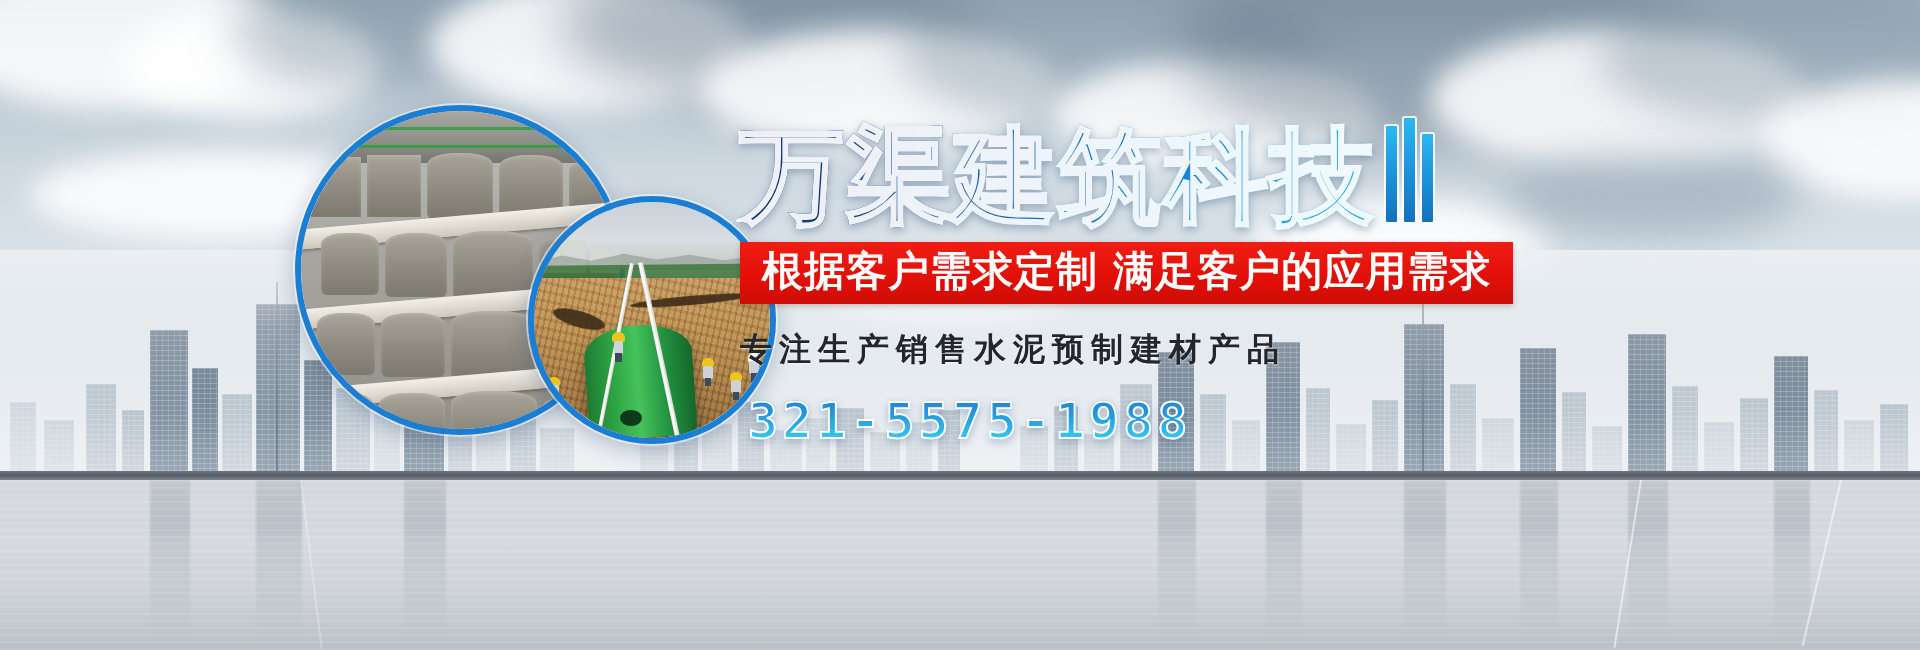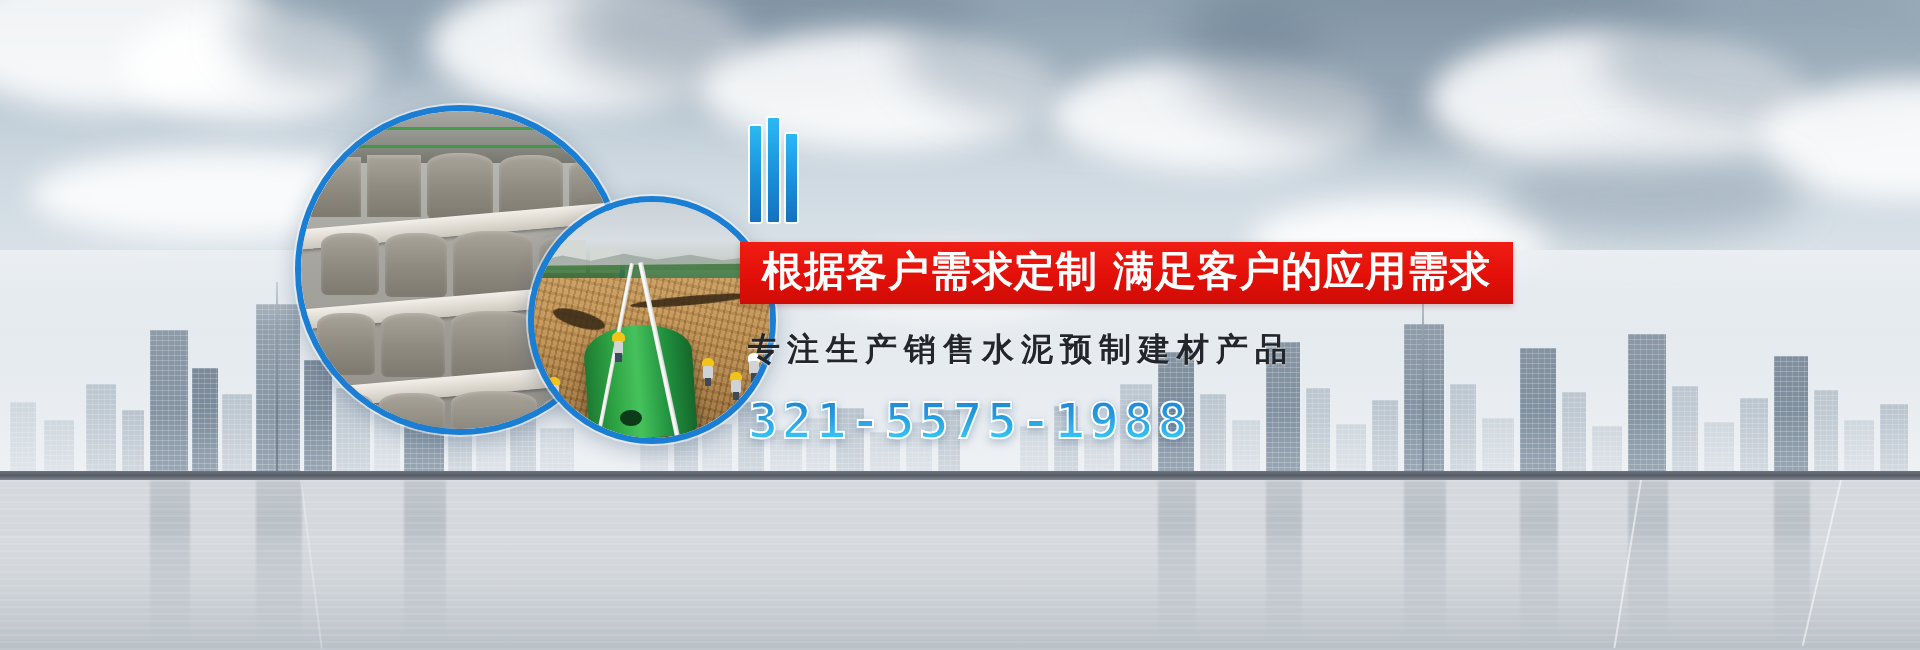--- a/index.html
+++ b/index.html
@@ -130,21 +130,21 @@
     box-shadow:0 2px 6px rgba(120,10,5,.25);
     text-align:center;
   }
   .redbar span{
     color:#fff;font-size:41px;font-weight:700;letter-spacing:1px;
     font-family:"DejaVu Sans","Liberation Sans",sans-serif;line-height:1.12;
   }
 
   .sub2{margin-top:24px;font-size:32px;font-weight:700;letter-spacing:7px;color:#23262b;
     font-family:"DejaVu Sans","Liberation Sans",sans-serif;
-    text-shadow:0 1px 2px rgba(255,255,255,.7);margin-left:8px;}
+    text-shadow:0 1px 2px rgba(255,255,255,.7);}
 
   .tel{margin-top:20px;display:flex;align-items:baseline;}
   .tel-label{font-size:46px;font-weight:700;letter-spacing:4px;
     font-family:"DejaVu Sans","Liberation Sans",sans-serif;
     color:#15459a;
     text-shadow:1px 1px 0 #fff,-1px -1px 0 #fff,1px -1px 0 #fff,-1px 1px 0 #fff,0 3px 5px rgba(20,50,95,.28);}
   .tel-num{font-size:50px;font-weight:700;letter-spacing:4px;margin-left:8px;
     font-family:"DejaVu Sans Mono","Liberation Mono",monospace;
     background:linear-gradient(180deg,#1f7fd0 0%,#2497dd 38%,#35c3f2 78%,#59d9fb 100%);
     -webkit-background-clip:text;background-clip:text;color:transparent;
@@ -319,20 +319,21 @@
         <div class="hat" style="background:#f0c419;"></div>
           <div class="body"></div>
           <div class="legs"></div>
       </div>
     </div>
   </div>
 
   <div class="txt">
 
     <div class="brand">
+      <div class="brand-main"><span class="dark">万渠</span><span>建筑科技</span></div>
       <div class="bars">
           <i></i>
           <i></i>
           <i></i>
         </div>
     </div>
 
     <div class="redbar">
       <span>根据客户需求定制 满足客户的应用需求</span>
     </div>

